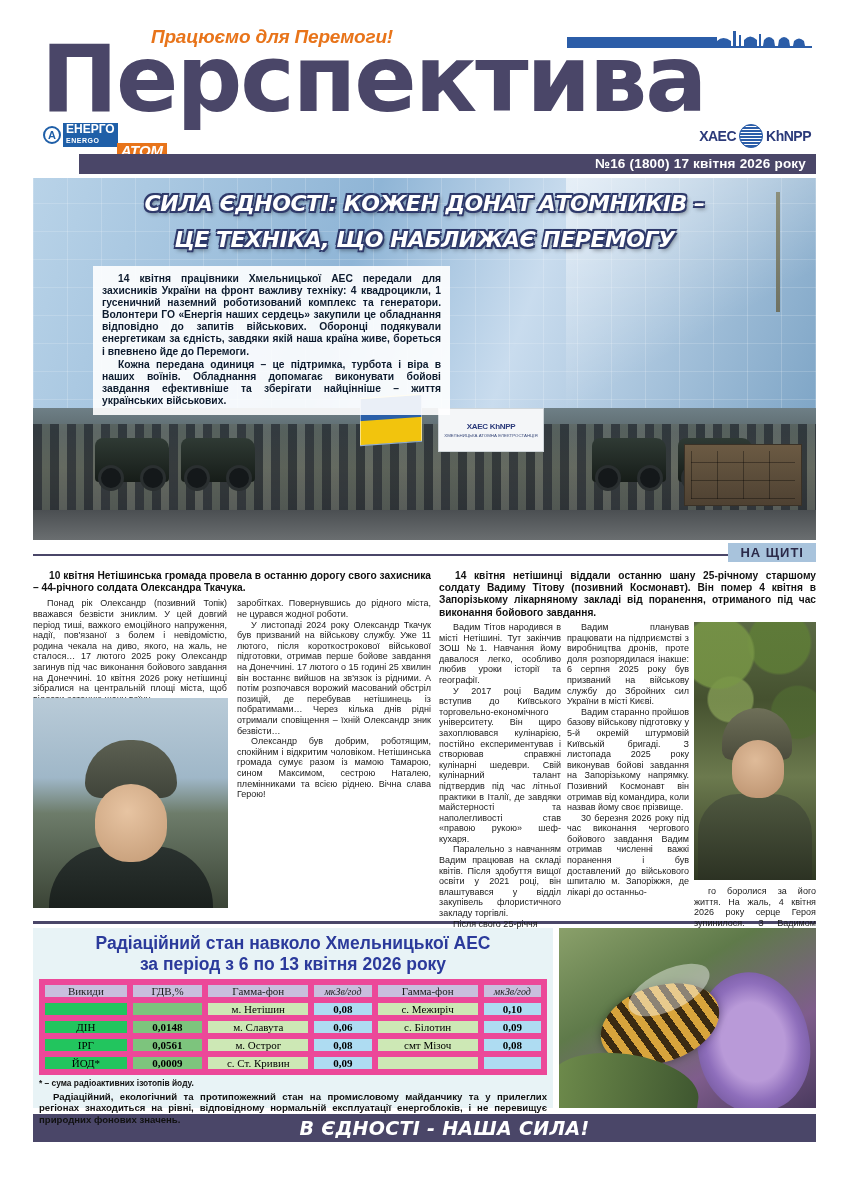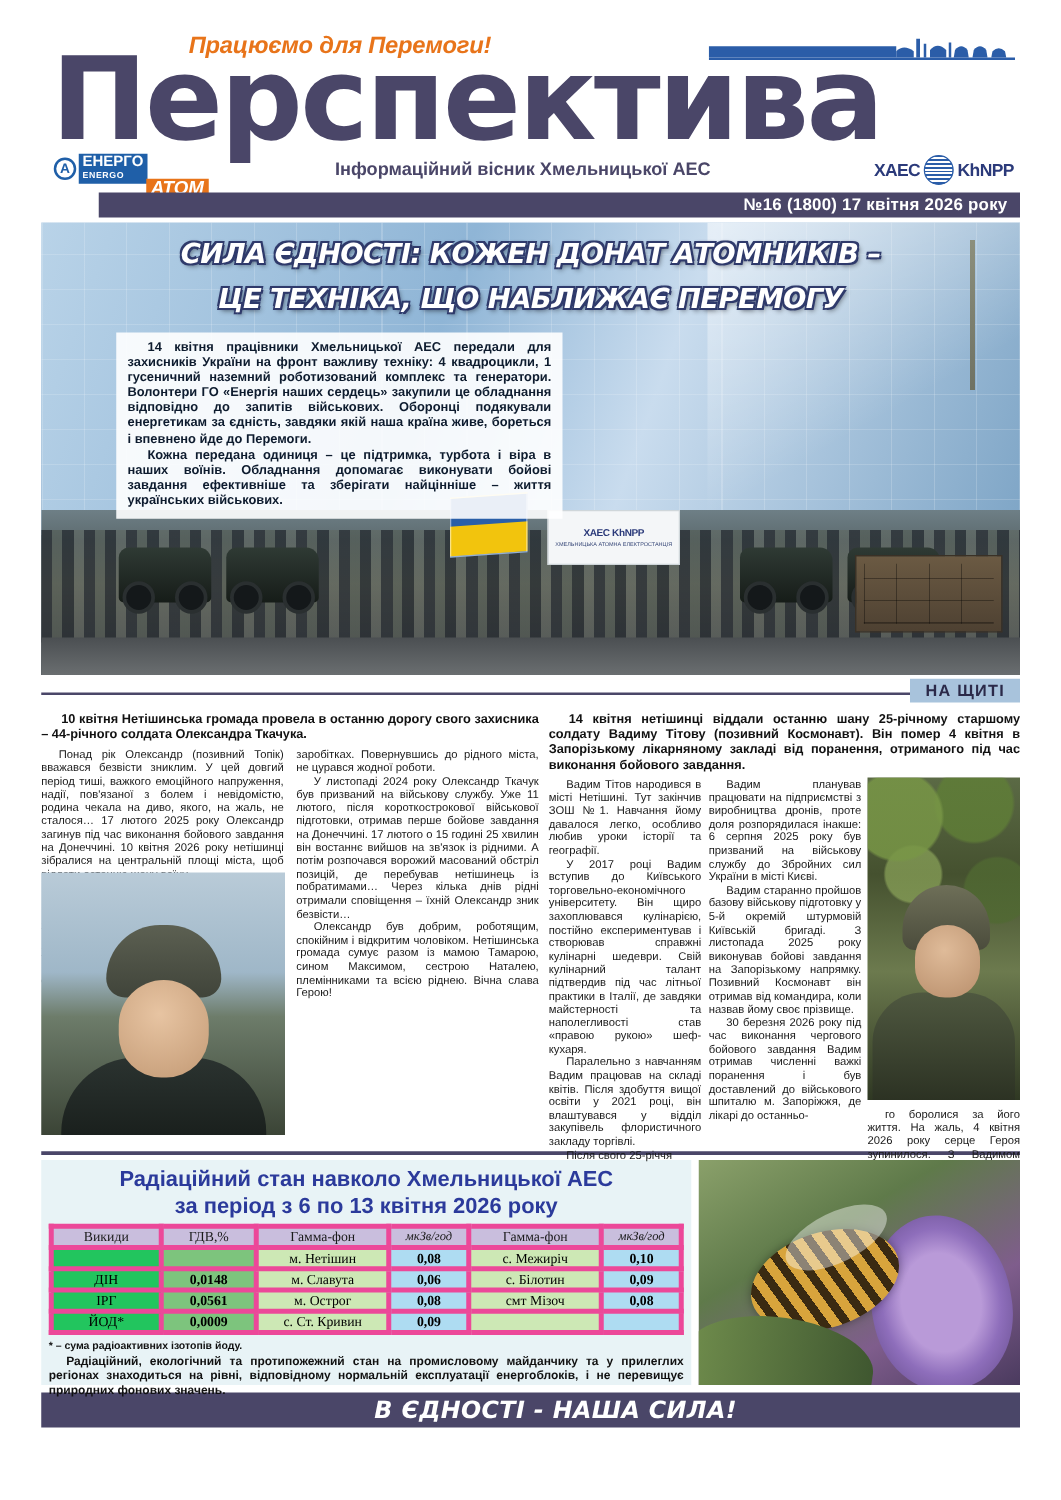--- a/index.html
+++ b/index.html
@@ -466,21 +466,21 @@
     font-weight: bold;
   }
 
   table.rad {
     border-collapse: collapse;
     width: 508px;
     margin: 4px auto 0 auto;
     font-family: "Liberation Serif", serif;
   }
   table.rad th, table.rad td {
-    border: 4px solid #ec4899;
+    border: 6px solid #ec4899;
     height: 17px;
     text-align: center;
     font-size: 11px;
     padding: 0 2px;
   }
   table.rad th {
     background: #C9BEDD;
     color: #1a1a1a;
     font-weight: normal;
   }
@@ -589,21 +589,20 @@
       <div class="ea-blue">
         <span>ЕНЕРГО</span>
         <small>ENERGO</small>
       </div>
       <div class="ea-orange">
         <span>АТОМ</span>
         <small>ATOM</small>
       </div>
     </div>
 
-    <div class="subtitle">Інформаційний вісник Хмельницької АЕС</div>
 
     <div class="logo-khnpp">
       <span>ХАЕС</span>
       <span class="khnpp-globe"></span>
       <span>KhNPP</span>
     </div>
   </div>
 
   <div class="issue-bar">
     <div class="issue-text">№16 (1800) 17 квітня 2026 року</div>

